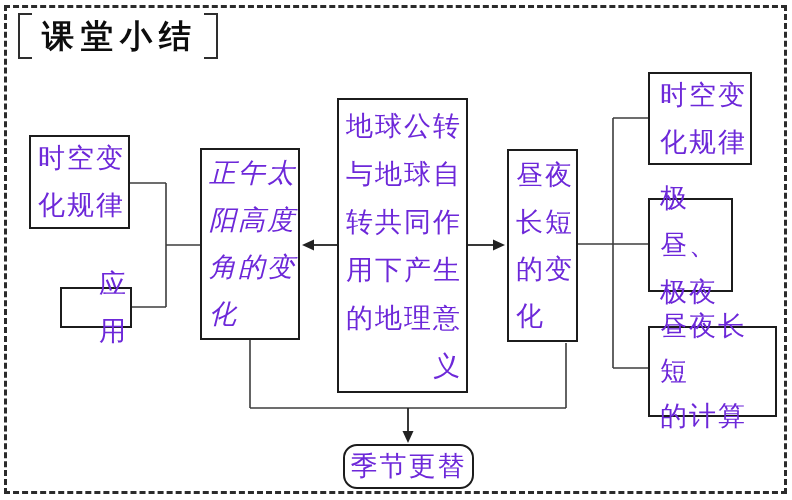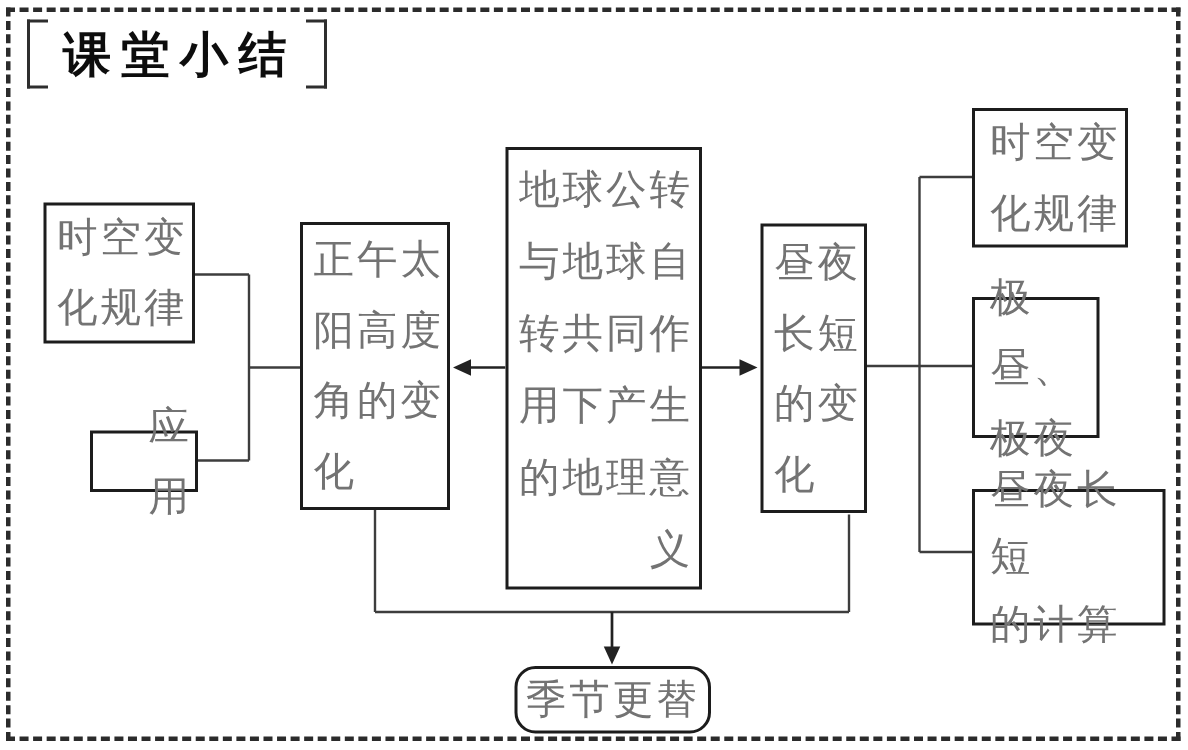--- a/index.html
+++ b/index.html
@@ -50,21 +50,21 @@
     padding: 0 6px 0 10px;
     white-space: nowrap;
   }
   .node {
     position: absolute;
     box-sizing: border-box;
     border: 2px solid #1c1c1c;
     background: #ffffff;
     display: flex;
     align-items: center;
-    color: #737373;
+    color: #6d28d9;
     font-size: 27px;
     line-height: 47px;
     letter-spacing: 2px;
     white-space: pre-line;
   }
   .pad8  { padding-left: 7px; }
   .pad10 { padding-left: 10px; }
   .centered { justify-content: center; padding-left: 0; }
   svg.connector-layer {
     position: absolute;
@@ -118,21 +118,21 @@
       <path d="M408 408 V434" stroke="#222222" stroke-width="1.8" fill="none"></path>
       <path d="M408 443 L402.5 431 L413.5 431 Z" fill="#222222" stroke="none"></path>
     </g>
   </svg>
 
   <div class="node pad8" style="left:29px; top:135px; width:101px; height:94px;">时空变
 化规律</div>
 
   <div class="node centered" style="left:60px; top:287px; width:72px; height:41px;padding-left:37px;">应用</div>
 
-  <div class="node pad8" style="left:200px; top:148px; width:100px; height:192px;">正午太
+  <div class="node pad8" style="left:200px; top:148px; width:100px; height:192px;font-style:italic;">正午太
 阳高度
 角的变
 化</div>
 
   <div class="node pad8" style="left:337px; top:98px; width:131px; height:295px; line-height:48px;text-align:right;">地球公转
 与地球自
 转共同作
 用下产生
 的地理意
 义</div>

